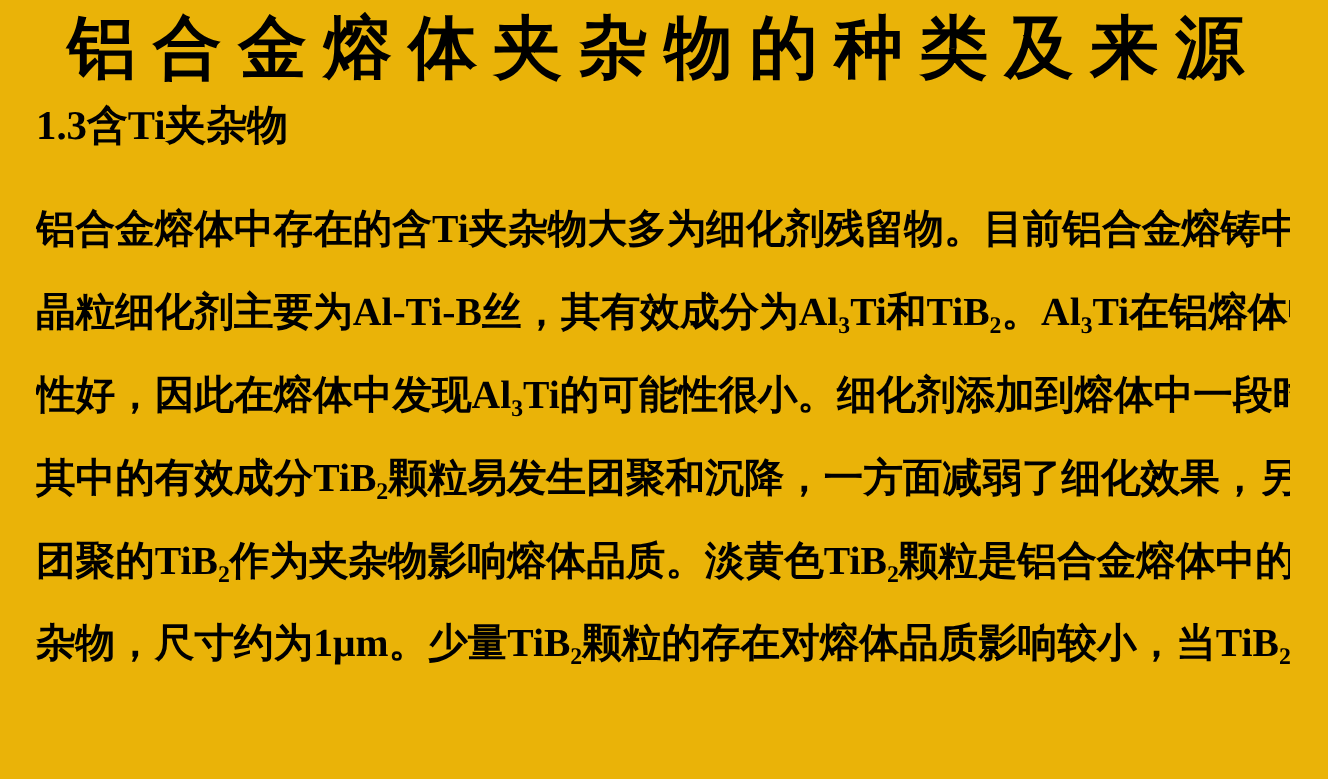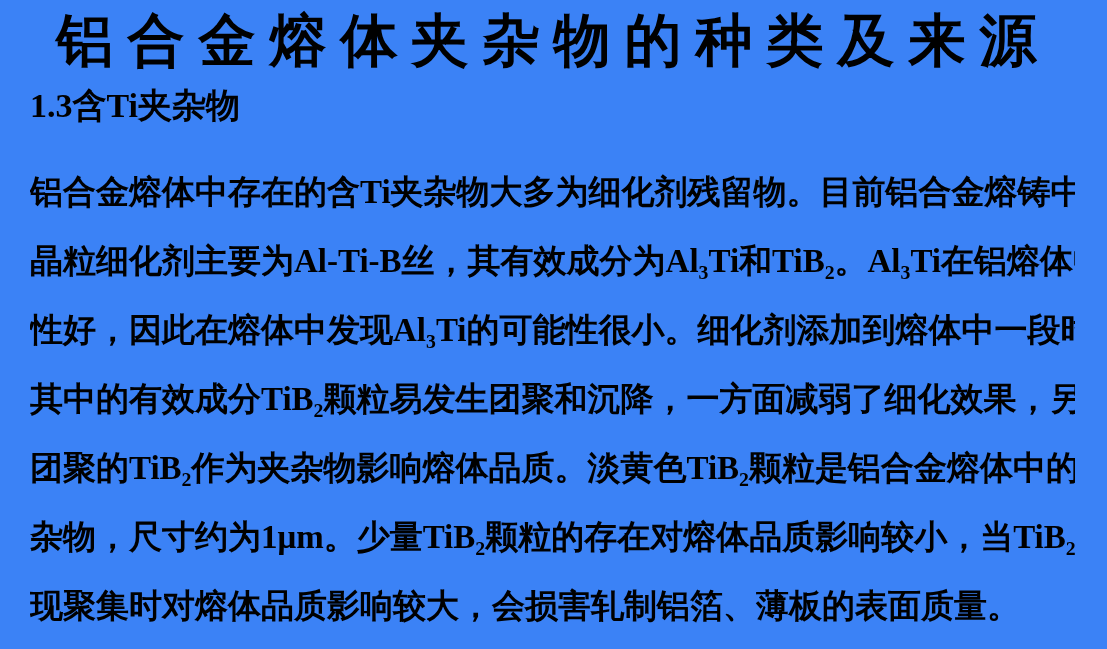--- a/index.html
+++ b/index.html
@@ -9,21 +9,21 @@
     background: #ffffff;
     color: #000000;
     font-family: "Liberation Serif", "DejaVu Serif", serif;
     overflow: hidden;
     position: relative;
   }
   .page {
     position: absolute;
     top: 0; left: 0;
     width: 1107px; height: 649px;
-    background: #3b82f6;
+    background: #eab308;
   }
   .doc-title {
     position: absolute;
     top: 0px;
     left: 0;
     width: 1107px;
     height: 82px;
     line-height: 82px;
     text-align: center;
     font-size: 57px;
@@ -71,16 +71,15 @@
 
   <h2 class="section-heading">1.3含Ti夹杂物</h2>
 
   <div class="paragraph">
     <div class="para-line">铝合金熔体中存在的含Ti夹杂物大多为细化剂残留物。目前铝合金熔铸中使用的</div>
     <div class="para-line">晶粒细化剂主要为Al-Ti-B丝，其有效成分为Al₃Ti和TiB₂。Al₃Ti在铝熔体中溶解</div>
     <div class="para-line">性好，因此在熔体中发现Al₃Ti的可能性很小。细化剂添加到熔体中一段时间后，</div>
     <div class="para-line">其中的有效成分TiB₂颗粒易发生团聚和沉降，一方面减弱了细化效果，另一方面</div>
     <div class="para-line">团聚的TiB₂作为夹杂物影响熔体品质。淡黄色TiB₂颗粒是铝合金熔体中的常见夹</div>
     <div class="para-line">杂物，尺寸约为1μm。少量TiB₂颗粒的存在对熔体品质影响较小，当TiB₂颗粒出</div>
-    <div class="para-line last">现聚集时对熔体品质影响较大，会损害轧制铝箔、薄板的表面质量。</div>
   </div>
 
 </div>
 
 </body></html>

